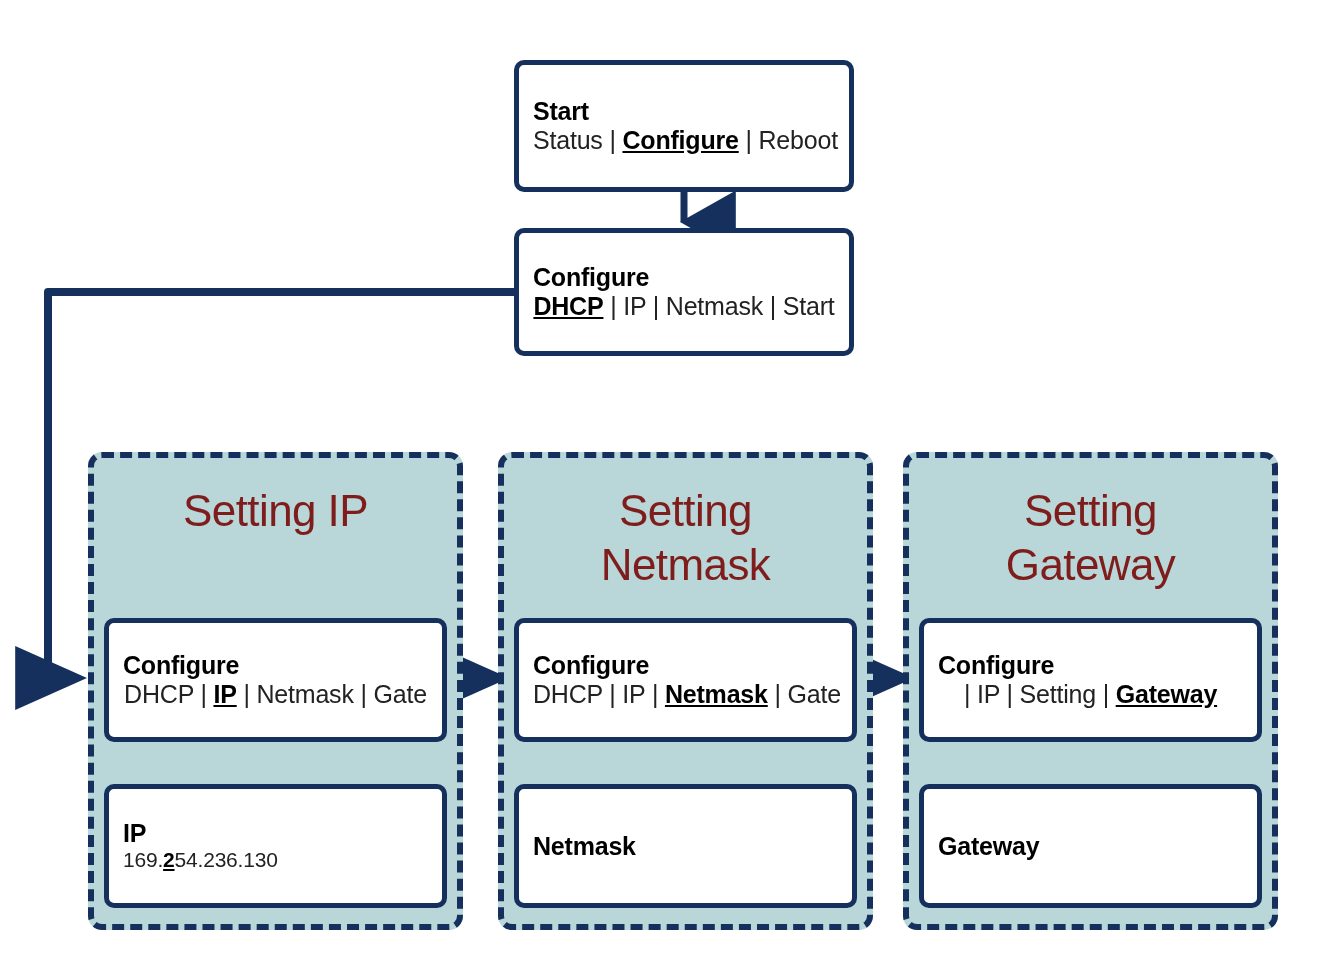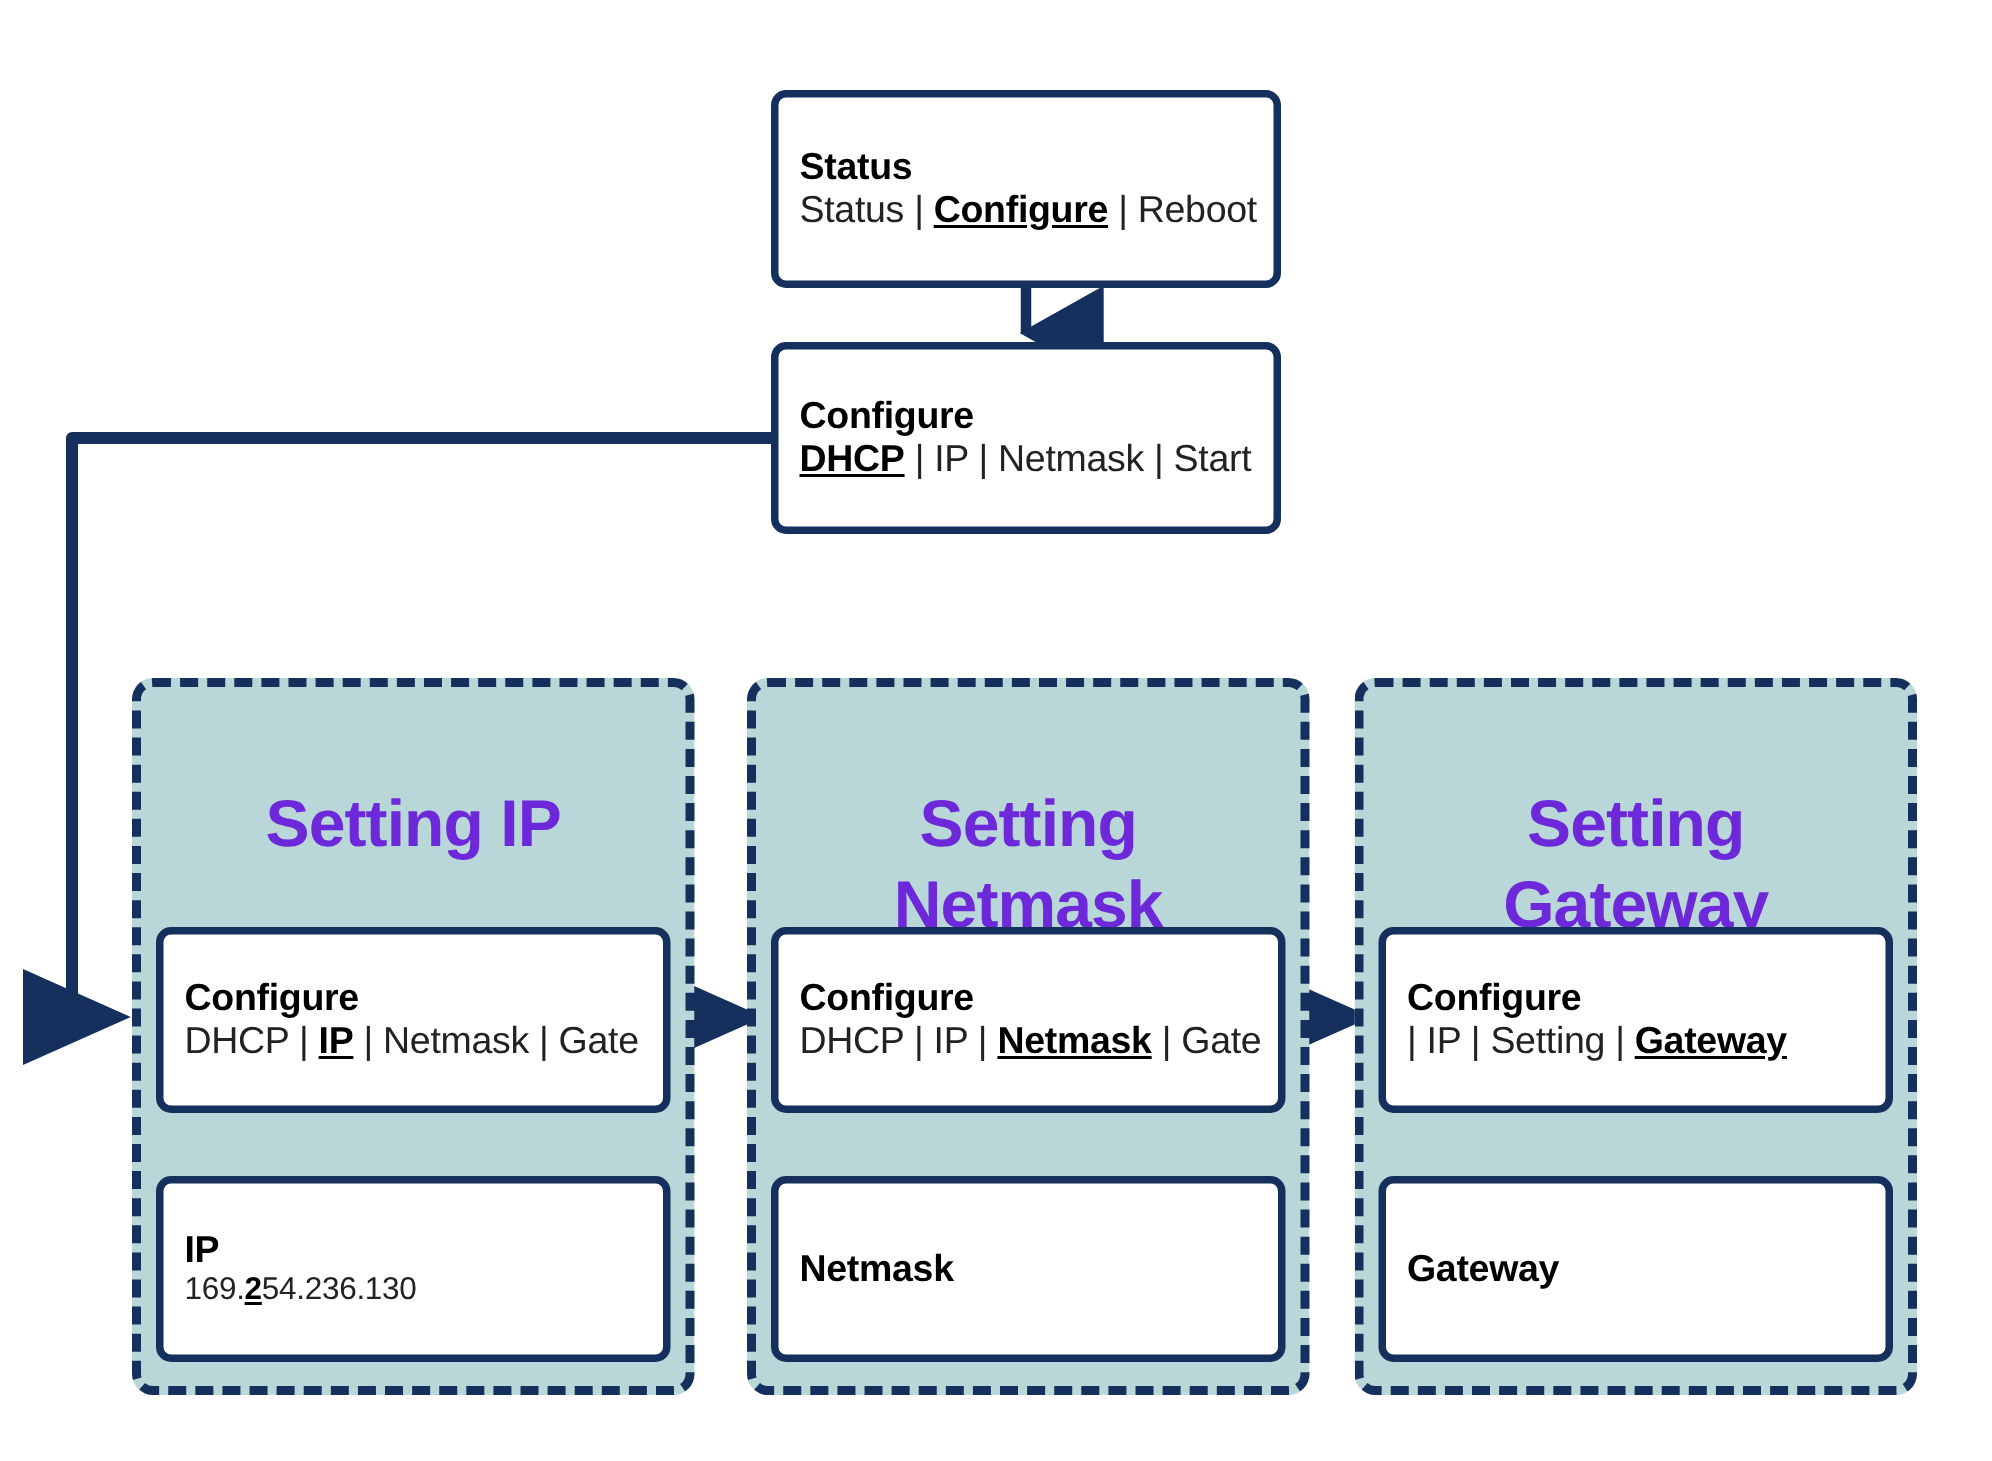--- a/index.html
+++ b/index.html
@@ -51,20 +51,21 @@
     letter-spacing: -0.2px;
     white-space: nowrap;
   }
   .node-menu {
     font-size: 25px;
     font-weight: normal;
     color: #222222;
     line-height: 1.18;
     letter-spacing: -0.2px;
     white-space: nowrap;
+    text-align: center;
   }
   .node-menu .sel {
     font-weight: bold;
     color: #000000;
     text-decoration: underline;
     text-underline-offset: 2px;
   }
   .node-value {
     font-size: 21px;
     color: #222222;
@@ -96,25 +97,24 @@
   #panel-ip      { left: 88px;  width: 375px; }
   #panel-netmask { left: 498px; width: 375px; }
   #panel-gateway { left: 903px; width: 375px; }
 
   .stage-title {
     position: absolute;
     left: 0; right: 0;
     top: 26px;
     text-align: center;
     font-size: 44px;
-    font-weight: bold;
-    color: #6d28d9;
+    font-weight: normal;
+    color: #7f1d1d;
     line-height: 1.22;
     letter-spacing: -0.6px;
-    margin-top: 39px;
   }
   
   .panel-inner-top {
     top: 618px;
     height: 124px;
   }
   .panel-inner-bottom {
     top: 784px;
     height: 124px;
   }
@@ -144,21 +144,21 @@
     <line x1="452" y1="678" x2="498" y2="678" stroke="#15305c" stroke-width="8" marker-end="url(#arrowhead-right)"></line>
 
     <line x1="860" y1="678" x2="903" y2="678" stroke="#15305c" stroke-width="8" marker-end="url(#arrowhead-right)"></line>
 
     <line x1="276" y1="742" x2="276" y2="778" stroke="#15305c" stroke-width="7" marker-end="url(#arrowhead-down)"></line>
     <line x1="686" y1="742" x2="686" y2="778" stroke="#15305c" stroke-width="7" marker-end="url(#arrowhead-down)"></line>
     <line x1="1091" y1="742" x2="1091" y2="778" stroke="#15305c" stroke-width="7" marker-end="url(#arrowhead-down)"></line>
   </svg>
 
   <div id="start-box" class="node-box">
-    <div class="node-title">Status</div>
+    <div class="node-title">Start</div>
     <div class="node-menu"><span>Status | </span><span class="sel">Configure</span><span> | Reboot</span></div>
   </div>
 
   <div id="configure-box" class="node-box">
     <div class="node-title">Configure</div>
     <div class="node-menu"><span class="sel">DHCP</span><span> | IP | Netmask | Start</span></div>
   </div>
 
   <div id="panel-ip" class="stage-panel">
     <div class="stage-title">

